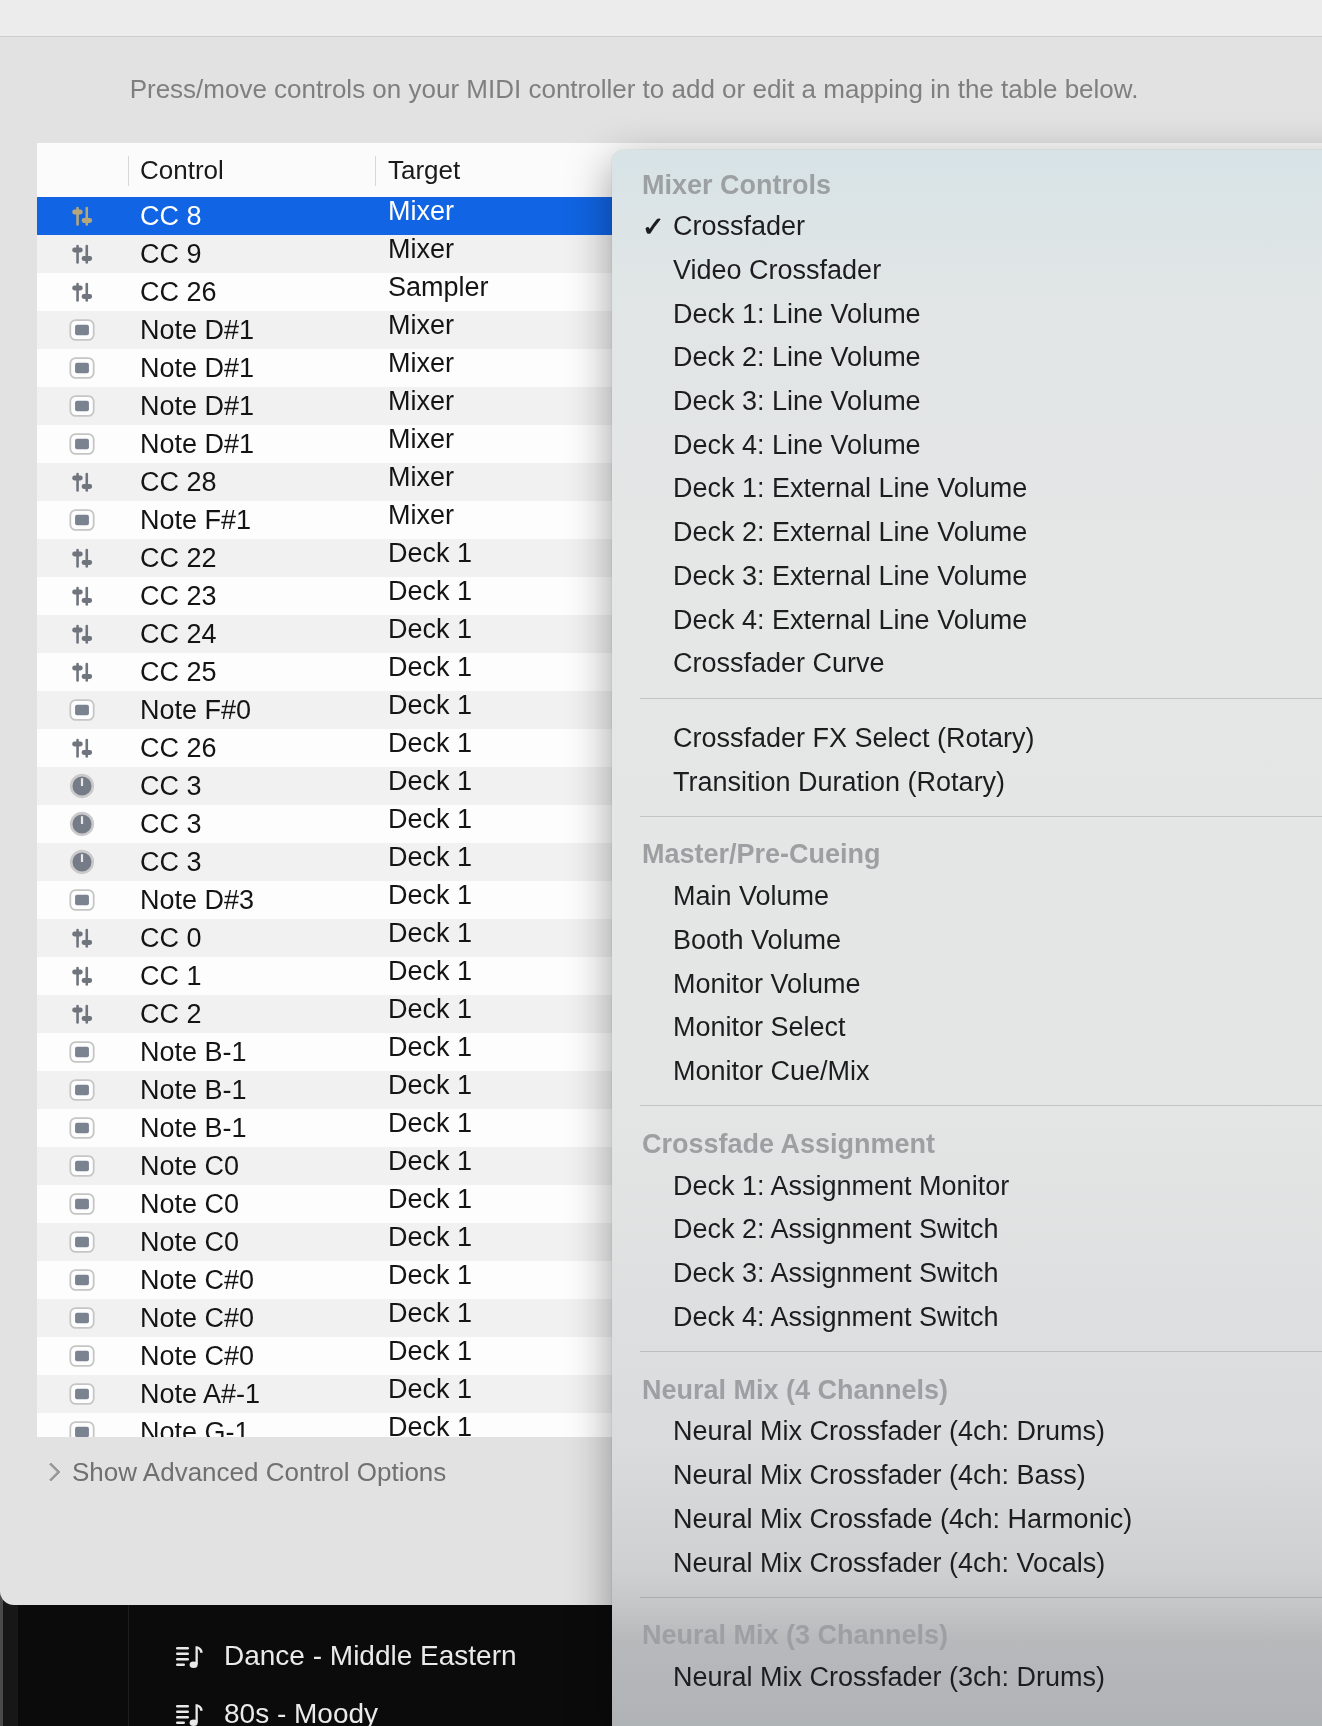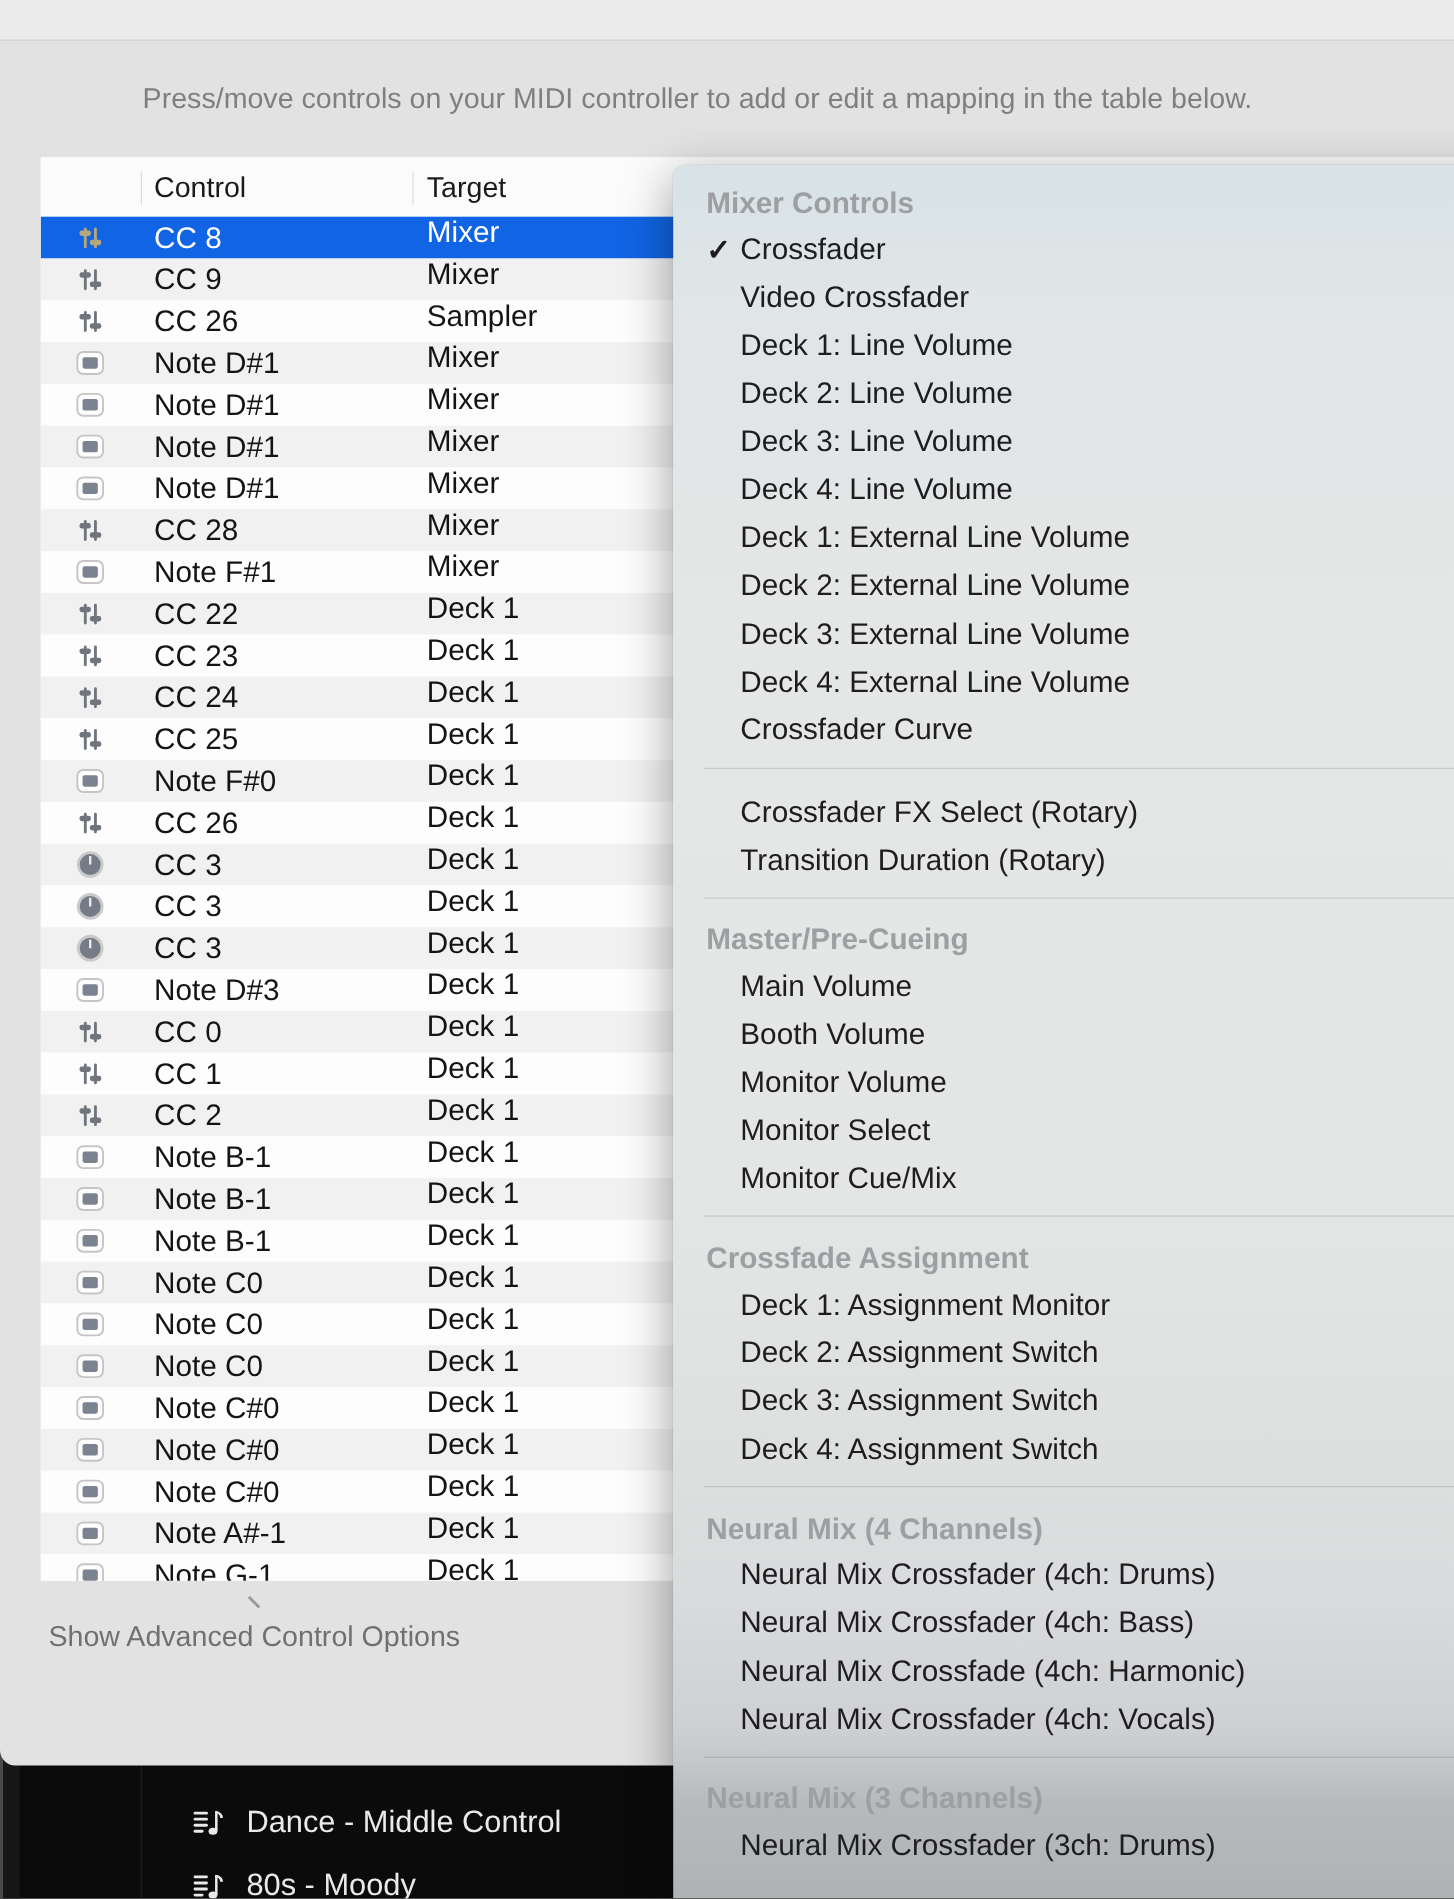--- a/index.html
+++ b/index.html
@@ -40,21 +40,21 @@
   .mrow.alt{background:#f1f1f2;}
   .mrow.selected{background:#1164e3;}
   .mrow .cell-control{position:absolute;left:103px;top:0;height:38px;display:flex;align-items:center;font-size:27px;color:#141414;white-space:nowrap;}
   .mrow .cell-target{position:absolute;left:351px;top:0;height:28px;display:flex;align-items:center;font-size:27px;color:#141414;white-space:nowrap;}
   .mrow.selected .cell-control,.mrow.selected .cell-target{color:#ffffff;}
   .row-icon{position:absolute;left:32px;top:6px;width:26px;height:26px;}
   .row-icon svg{display:block;}
   .popup-chevron{position:absolute;left:1271px;top:8px;width:14px;height:22px;color:#3c3c3c;}
   .mrow.selected .popup-chevron{color:#ffffff;}
   
-  .advanced{position:absolute;left:44px;top:1455px;height:34px;display:flex;align-items:center;gap:14px;cursor:default;flex-direction:column;}
+  .advanced{position:absolute;left:44px;top:1455px;height:34px;display:flex;align-items:center;gap:14px;cursor:default;}
   .adv-chevron{width:11px;height:11px;border-top:3px solid #9a9a9a;border-right:3px solid #9a9a9a;transform:rotate(45deg);border-radius:1px;}
   .adv-label{color:#707070;font-size:26px;}
   
   .menu{
     position:absolute;left:612px;top:150px;width:824px;height:1576px;
     border-radius:12px 12px 0 0;
     background:linear-gradient(180deg,
       #d7e3e7 0%, #e0e5e6 7.6%, #e5e6e6 25%, #e4e5e5 60%,
       #dadbdc 82.5%, #cfd0d1 90.1%, #c4c6c7 92.3%, #b7b9bb 94.5%, #b0b3b5 100%);
     box-shadow:0 12px 45px rgba(0,0,0,0.38), 0 0 1px rgba(0,0,0,0.35);
@@ -80,21 +80,21 @@
           <rect x="2" y="7" width="13" height="2.6" rx="1.3"></rect>
           <rect x="2" y="12.5" width="13" height="2.6" rx="1.3"></rect>
           <rect x="2" y="18" width="13" height="2.6" rx="1.3"></rect>
           <rect x="2" y="23.5" width="9" height="2.6" rx="1.3"></rect>
           <path d="M21.5 6.5 l2.2 0 q5 1.8 5 6.2 l-2.6 0 q0 -3 -3 -4.2 z"></path>
           <rect x="21.5" y="6.5" width="2.3" height="18"></rect>
           <ellipse cx="19.6" cy="24.8" rx="4" ry="3.2"></ellipse>
         </g>
       </svg>
     </span>
-    <span class="pl-label">Dance - Middle Control</span>
+    <span class="pl-label">Dance - Middle Eastern</span>
   </div>
     <div class="playlist-item" style="top: 1697px;">
     <span style="display:flex;">
       <svg width="32" height="32" viewBox="0 0 32 32">
         <g fill="#e9e9e9">
           <rect x="2" y="7" width="13" height="2.6" rx="1.3"></rect>
           <rect x="2" y="12.5" width="13" height="2.6" rx="1.3"></rect>
           <rect x="2" y="18" width="13" height="2.6" rx="1.3"></rect>
           <rect x="2" y="23.5" width="9" height="2.6" rx="1.3"></rect>
           <path d="M21.5 6.5 l2.2 0 q5 1.8 5 6.2 l-2.6 0 q0 -3 -3 -4.2 z"></path>

